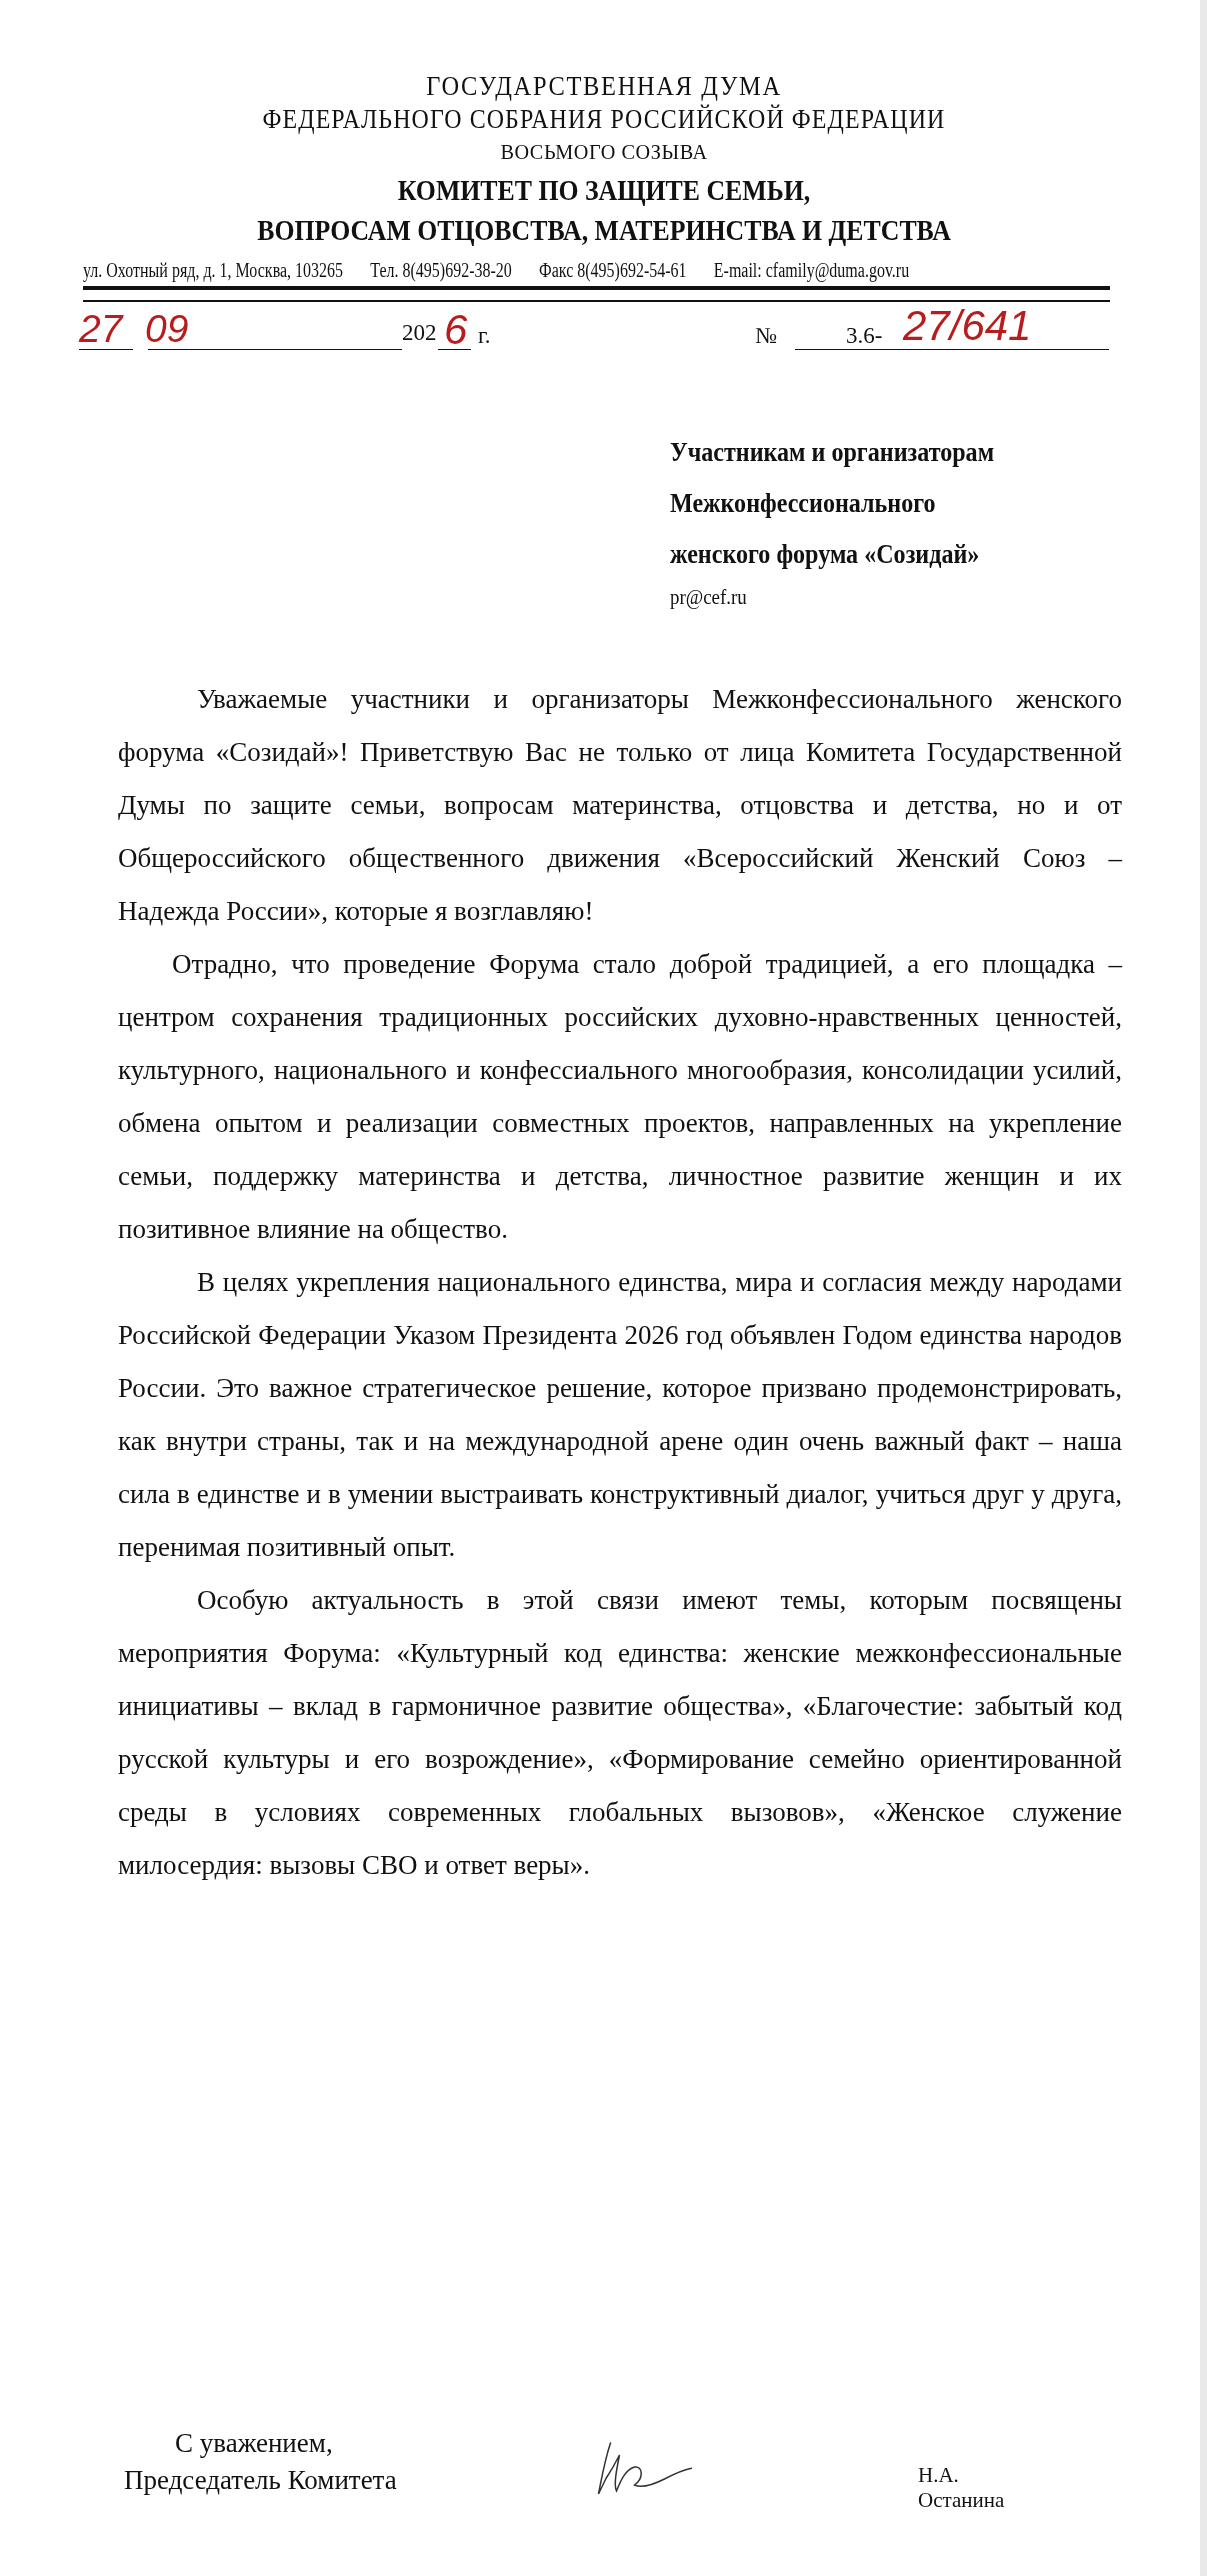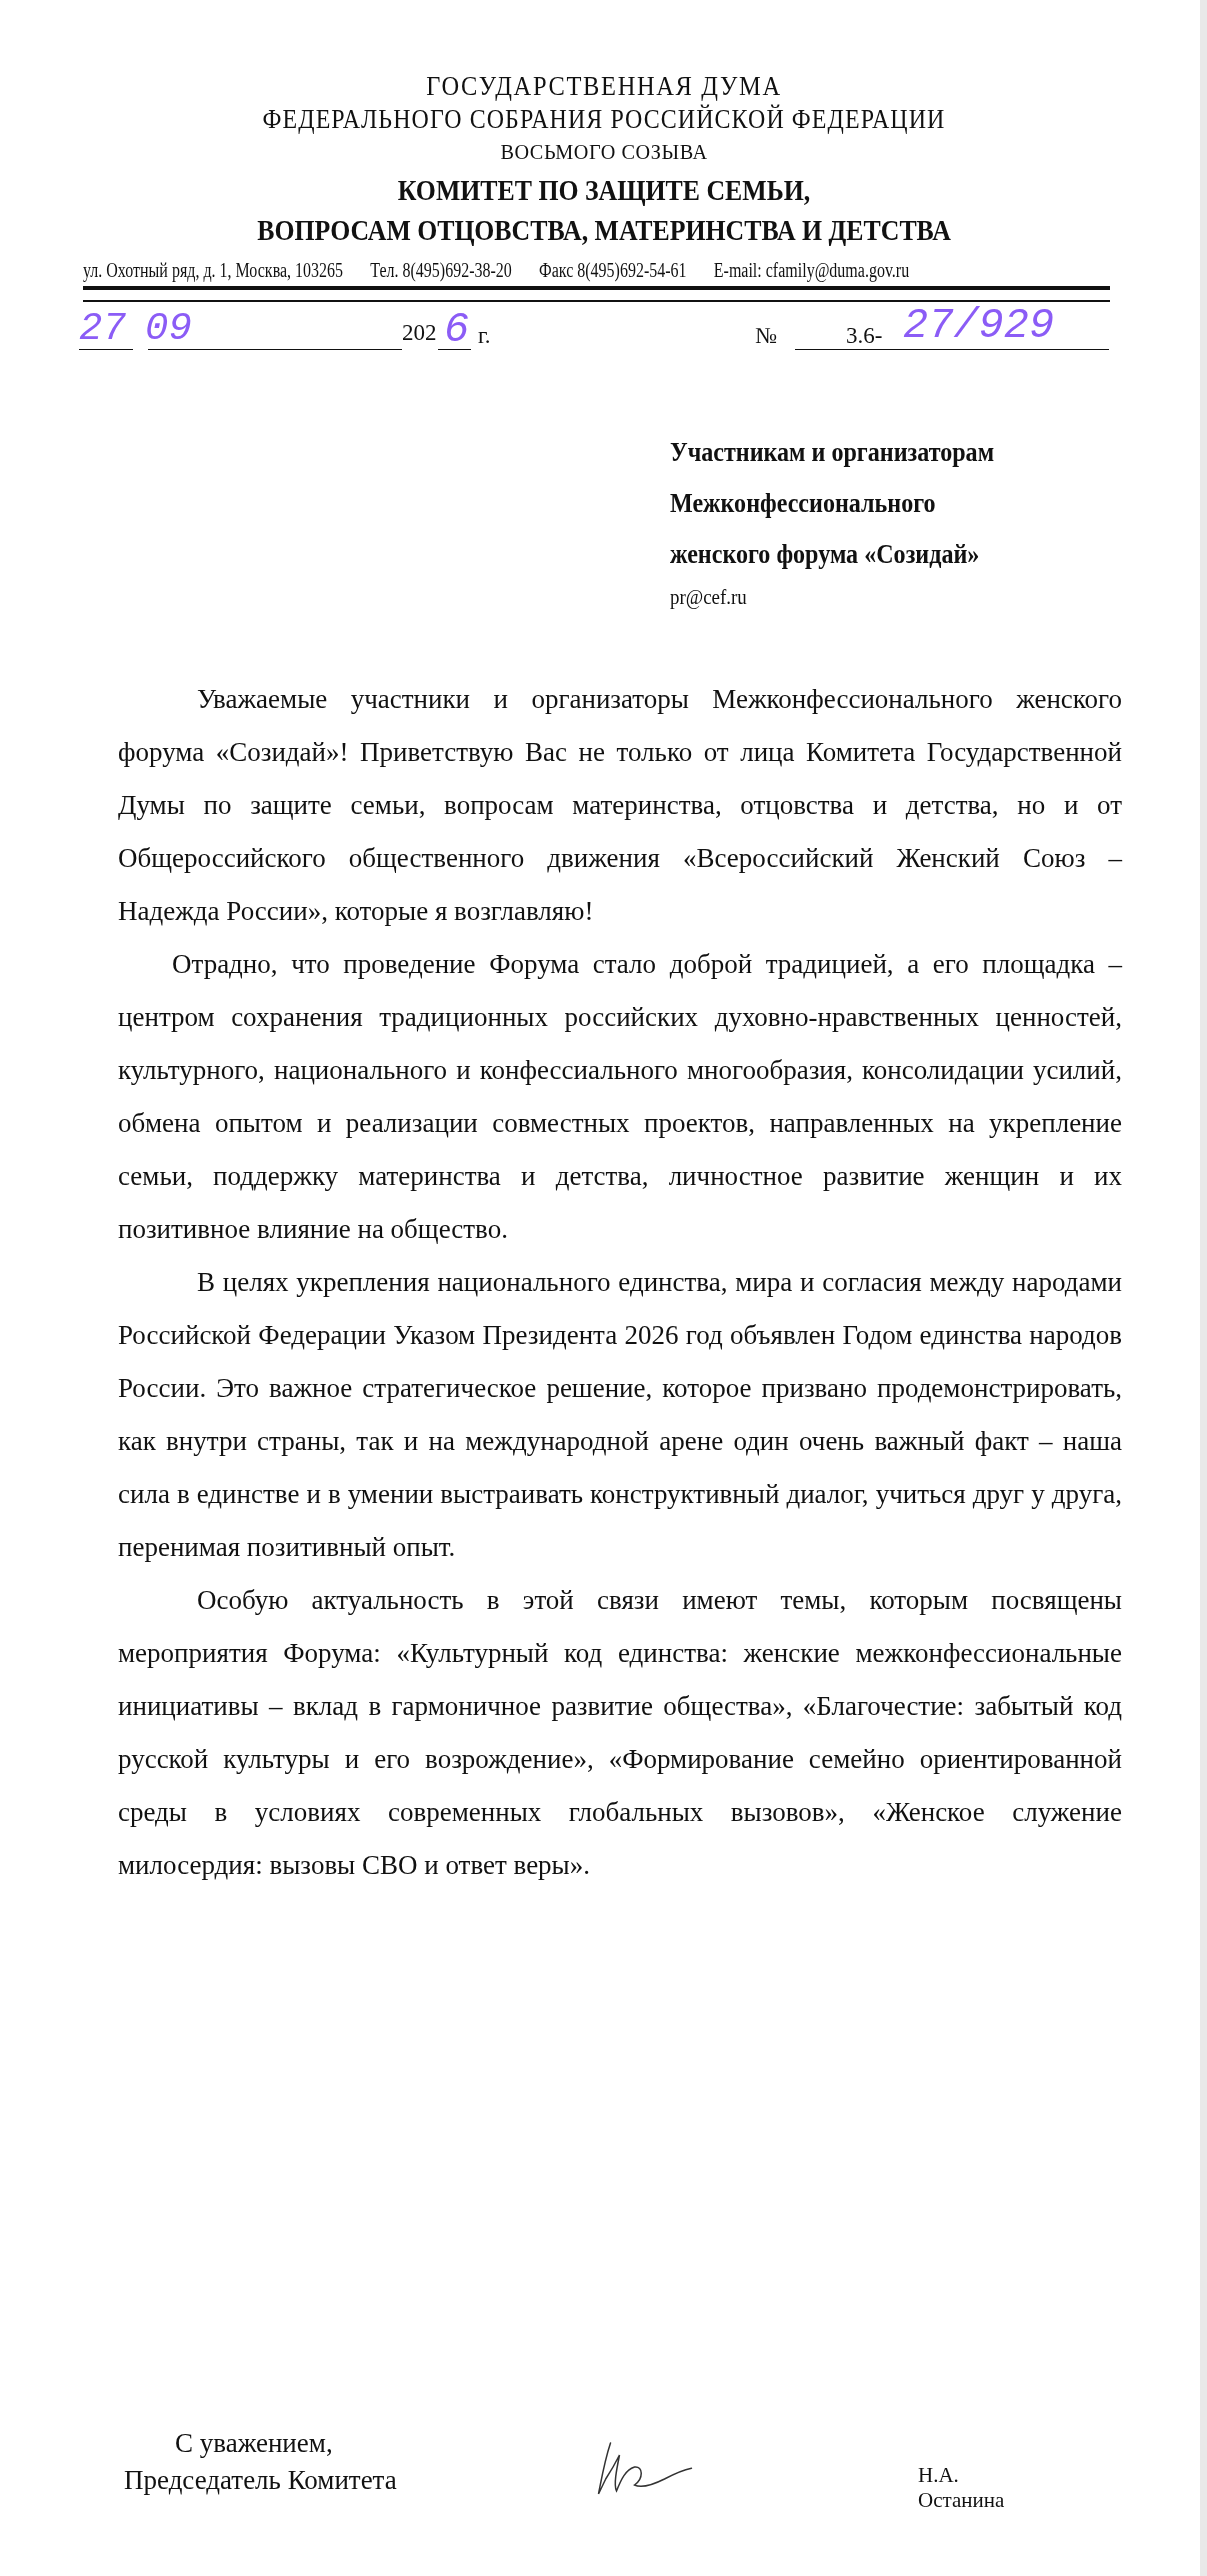--- a/index.html
+++ b/index.html
@@ -16,21 +16,21 @@
   .h5 { top:213px; font-size:30px; font-weight:bold; transform:scaleX(0.86); }
   .addr {
     position:absolute; left:83px; top:259px; width:1027px; font-size:20px; white-space:nowrap;
     transform-origin:left center; transform:scaleX(0.8);
     display:flex; gap:0;
   }
   .addr span { margin-right:34px; }
   .rule-thick { position:absolute; left:83px; top:286px; width:1027px; height:3.6px; background:#111; }
   .rule-thin { position:absolute; left:83px; top:300px; width:1027px; height:1.8px; background:#111; }
   .date-row { position:absolute; top:307px; left:79px; width:1057px; height:48px; }
-  .hand { font-family:Liberation Mono, monospace; font-style:italic; font-size:39px; color:#8b5cf6; position:absolute; }
+  .hand { font-family:Liberation Sans, sans-serif; font-style:italic; font-size:39px; color:#b91c1c; position:absolute; }
   .date-day { left:0px; top:0px; }
   .date-day-line { position:absolute; left:0; top:42px; width:54px; height:1.2px; background:#111; }
   .date-month { left:66px; top:0px; }
   .date-month-line { position:absolute; left:69px; top:42px; width:254px; height:1.2px; background:#111; }
   .date-year-prefix { position:absolute; left:323px; top:13px; font-size:23px; }
   .date-year-suffix { left:365px; top:-1.2px; font-size:42px; }
   .date-year-line { position:absolute; left:359px; top:42px; width:33px; height:1.2px; background:#111; }
   .date-g { position:absolute; left:399px; top:15.7px; font-size:23px; }
   .num-sign { position:absolute; left:676px; top:15.7px; font-size:23px; }
   .num-prefix { position:absolute; left:767px; top:15.7px; font-size:23px; }
@@ -73,21 +73,21 @@
   <span class="hand date-day">27</span>
   <div class="date-day-line"></div>
   <span class="hand date-month">09</span>
   <div class="date-month-line"></div>
   <span class="date-year-prefix">202</span>
   <span class="hand date-year-suffix">6</span>
   <div class="date-year-line"></div>
   <span class="date-g">г.</span>
   <span class="num-sign">№</span>
   <span class="num-prefix">3.6-</span>
-  <span class="hand num-hand">27/929</span>
+  <span class="hand num-hand">27/641</span>
   <div class="num-line"></div>
 </div>
 
 <div class="addressee">
   <div class="line">Участникам и организаторам</div>
   <div class="line">Межконфессионального</div>
   <div class="line">женского форума «Созидай»</div>
   <div class="email">pr@cef.ru</div>
 </div>
 

